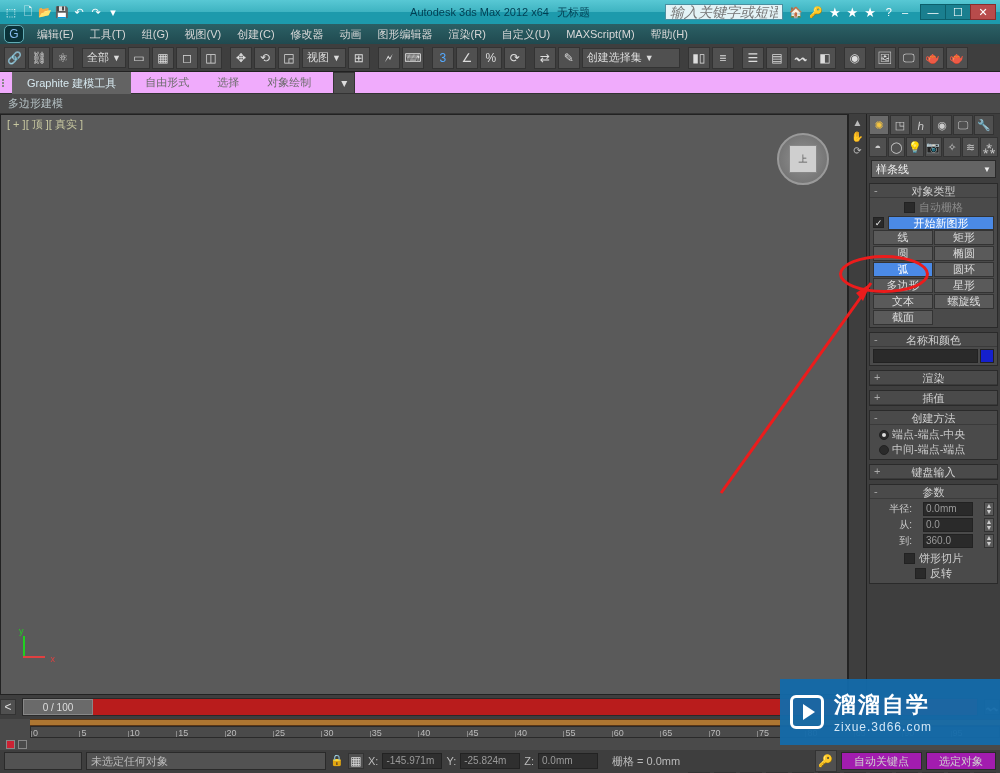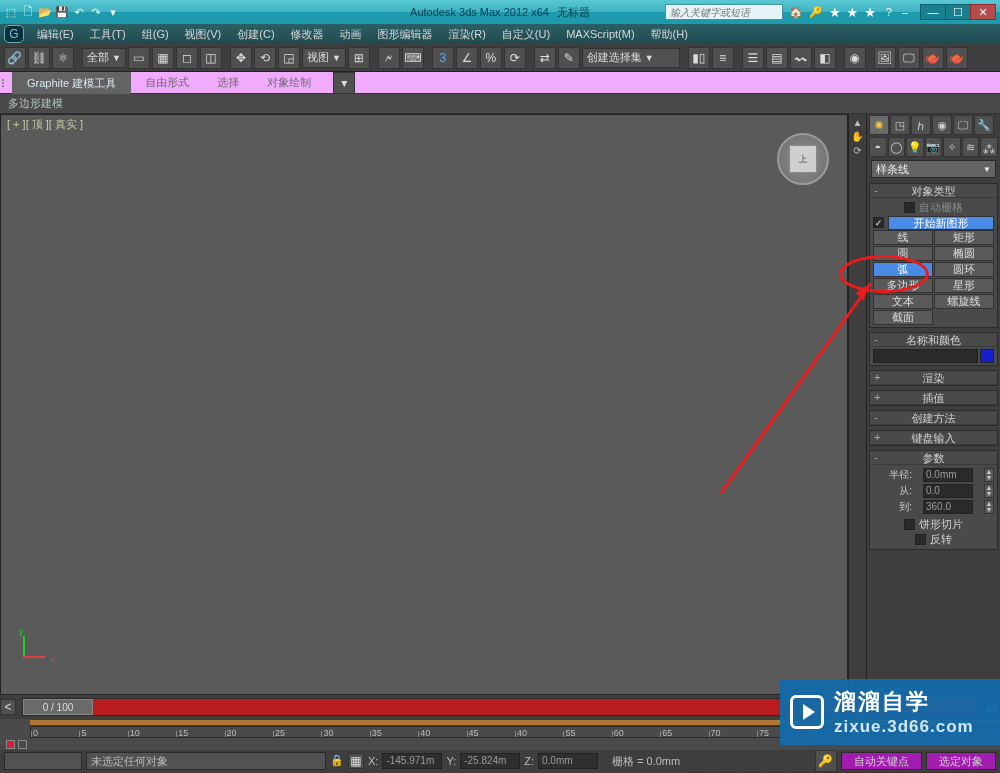--- a/index.html
+++ b/index.html
@@ -5,21 +5,21 @@
   * { margin: 0; padding: 0; box-sizing: border-box; font-family: "Microsoft YaHei", Arial, sans-serif; font-size: 11px; }
   body { width: 1000px; height: 773px; background: #4a4a4a; overflow: hidden; position: relative; color: #d0d0d0; }
   
   
   .titlebar { height: 24px; background: linear-gradient(#58c8d4, #3fb4c2 48%, #1d9aac 52%, #1d9aac); display: flex; align-items:center; padding: 0 4px; position:relative; }
   .titlebar-left { display:flex; align-items:center; gap:3px; }
   .ticon { width:14px; height:14px; border-radius:3px; display:inline-flex; align-items:center; justify-content:center; color:#fff; }
   .titlebar-title { position:absolute; left:50%; transform:translateX(-50%); color:#003e52; font-size:12px; }
   .titlebar-title .untitled { margin-left:8px; color:#003e52; }
   .titlebar-right { margin-left:auto; display:flex; align-items:center; gap:6px; }
-  .searchbox { width:118px; height:16px; background:#e4f3f6; border:1px solid #4a8fa0; color:#8aa0a8; font-style:italic; padding:0 4px; font-size:10px; }
+  .searchbox { width:118px; height:16px; background:#e4f3f6; border:1px solid #4a8fa0; color:#8aa0a8; font-style:italic; padding:0 4px; font-size:14px; }
   .star { color:#fff; font-size:13px; line-height:1; }
   .winbtn { width:26px; height:16px; background:#1a7f8f; display:inline-flex; align-items:center; justify-content:center; color:#fff; border:1px solid #0c5f6b; }
   .winbtn.close { background:#b84b4b; border-color:#8b2b2b; }
   .winbtn+.winbtn { margin-left:-1px; }
   .winbtns { display:flex; margin-left:6px; }
 
   
   .menubar { height:20px; background: linear-gradient(#2b6065,#204a50); display:flex; align-items:center; padding:0 4px; gap:2px; }
   .menubar .appicon { width:20px; height:18px; border-radius:5px; background:#0a3238; border:1px solid #62acb5; color:#8be; display:inline-flex; align-items:center; justify-content:center; font-size:12px; margin-right:4px; }
   .menu { color:#d8d8d8; padding:0 7px; }
@@ -110,21 +110,21 @@
   .coordLabel { color:#bbb; }
   .coordBox { width:60px; height:16px; background:#2f2f2f; border:1px solid #222; color:#9a9a9a; padding:0 3px; font-size:10px; line-height:14px; }
   .lock { width:14px; height:14px; color:#aaa; text-align:center; }
   .autokeybox { background:#a21caf; border:1px solid #2a2a2a; padding:0 12px; height:18px; display:flex; align-items:center; gap:2px; }
 
   
   .watermark { position:absolute; right:0; bottom:28px; width:220px; height:66px; background:rgba(19,106,170,0.95); display:flex; align-items:center; padding:0 10px; gap:10px; color:#fff; }
   .watermark .play { width:34px; height:34px; border:3px solid #fff; border-radius:6px; display:flex; align-items:center; justify-content:center; }
   .watermark .play::after { content:''; border-left:12px solid #fff; border-top:8px solid transparent; border-bottom:8px solid transparent; margin-left:3px; }
   .watermark .t1 { font-size:22px; font-weight:bold; letter-spacing:2px; }
-  .watermark .t2 { font-size:17px; letter-spacing:1px; color:#d2e7f6;font-weight:bold; }
+  .watermark .t2 { font-size:12px; letter-spacing:1px; color:#d2e7f6; }
 </style>
 </head>
 <body>
 
 <div class="titlebar">
   <div class="titlebar-left">
     <span class="ticon">⬚</span>
     <span class="ticon">🗋</span>
     <span class="ticon">📂</span>
     <span class="ticon">💾</span>
@@ -325,20 +325,30 @@
 
     <div class="rollout">
       <div class="rollhdr"><span class="ex">+</span><span>渲染</span></div>
     </div>
     <div class="rollout">
       <div class="rollhdr"><span class="ex">+</span><span>插值</span></div>
     </div>
 
     <div class="rollout">
       <div class="rollhdr"><span class="ex">-</span><span>创建方法</span></div>
+      <div class="rollbody">
+        <div class="radiorow">
+            <span class="radiodot on"></span>
+            <span>端点-端点-中央</span>
+          </div>
+        <div class="radiorow">
+            <span class="radiodot"></span>
+            <span>中间-端点-端点</span>
+          </div>
+      </div>
     </div>
 
     <div class="rollout">
       <div class="rollhdr"><span class="ex">+</span><span>键盘输入</span></div>
     </div>
 
     <div class="rollout">
       <div class="rollhdr"><span class="ex">-</span><span>参数</span></div>
       <div class="rollbody">
         <div class="prmrow">

